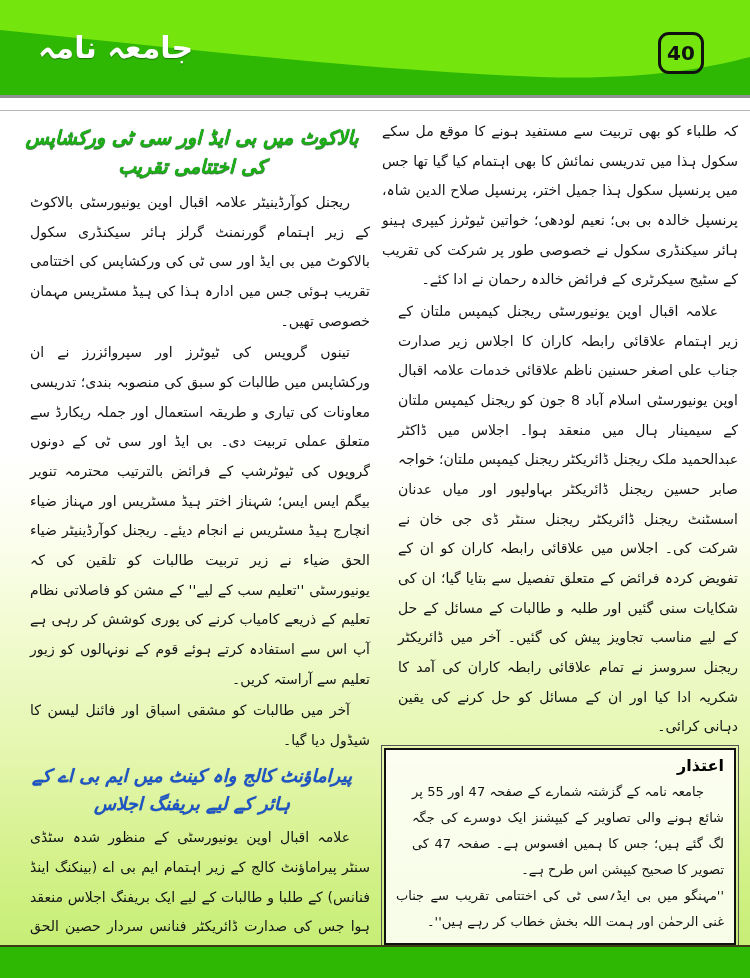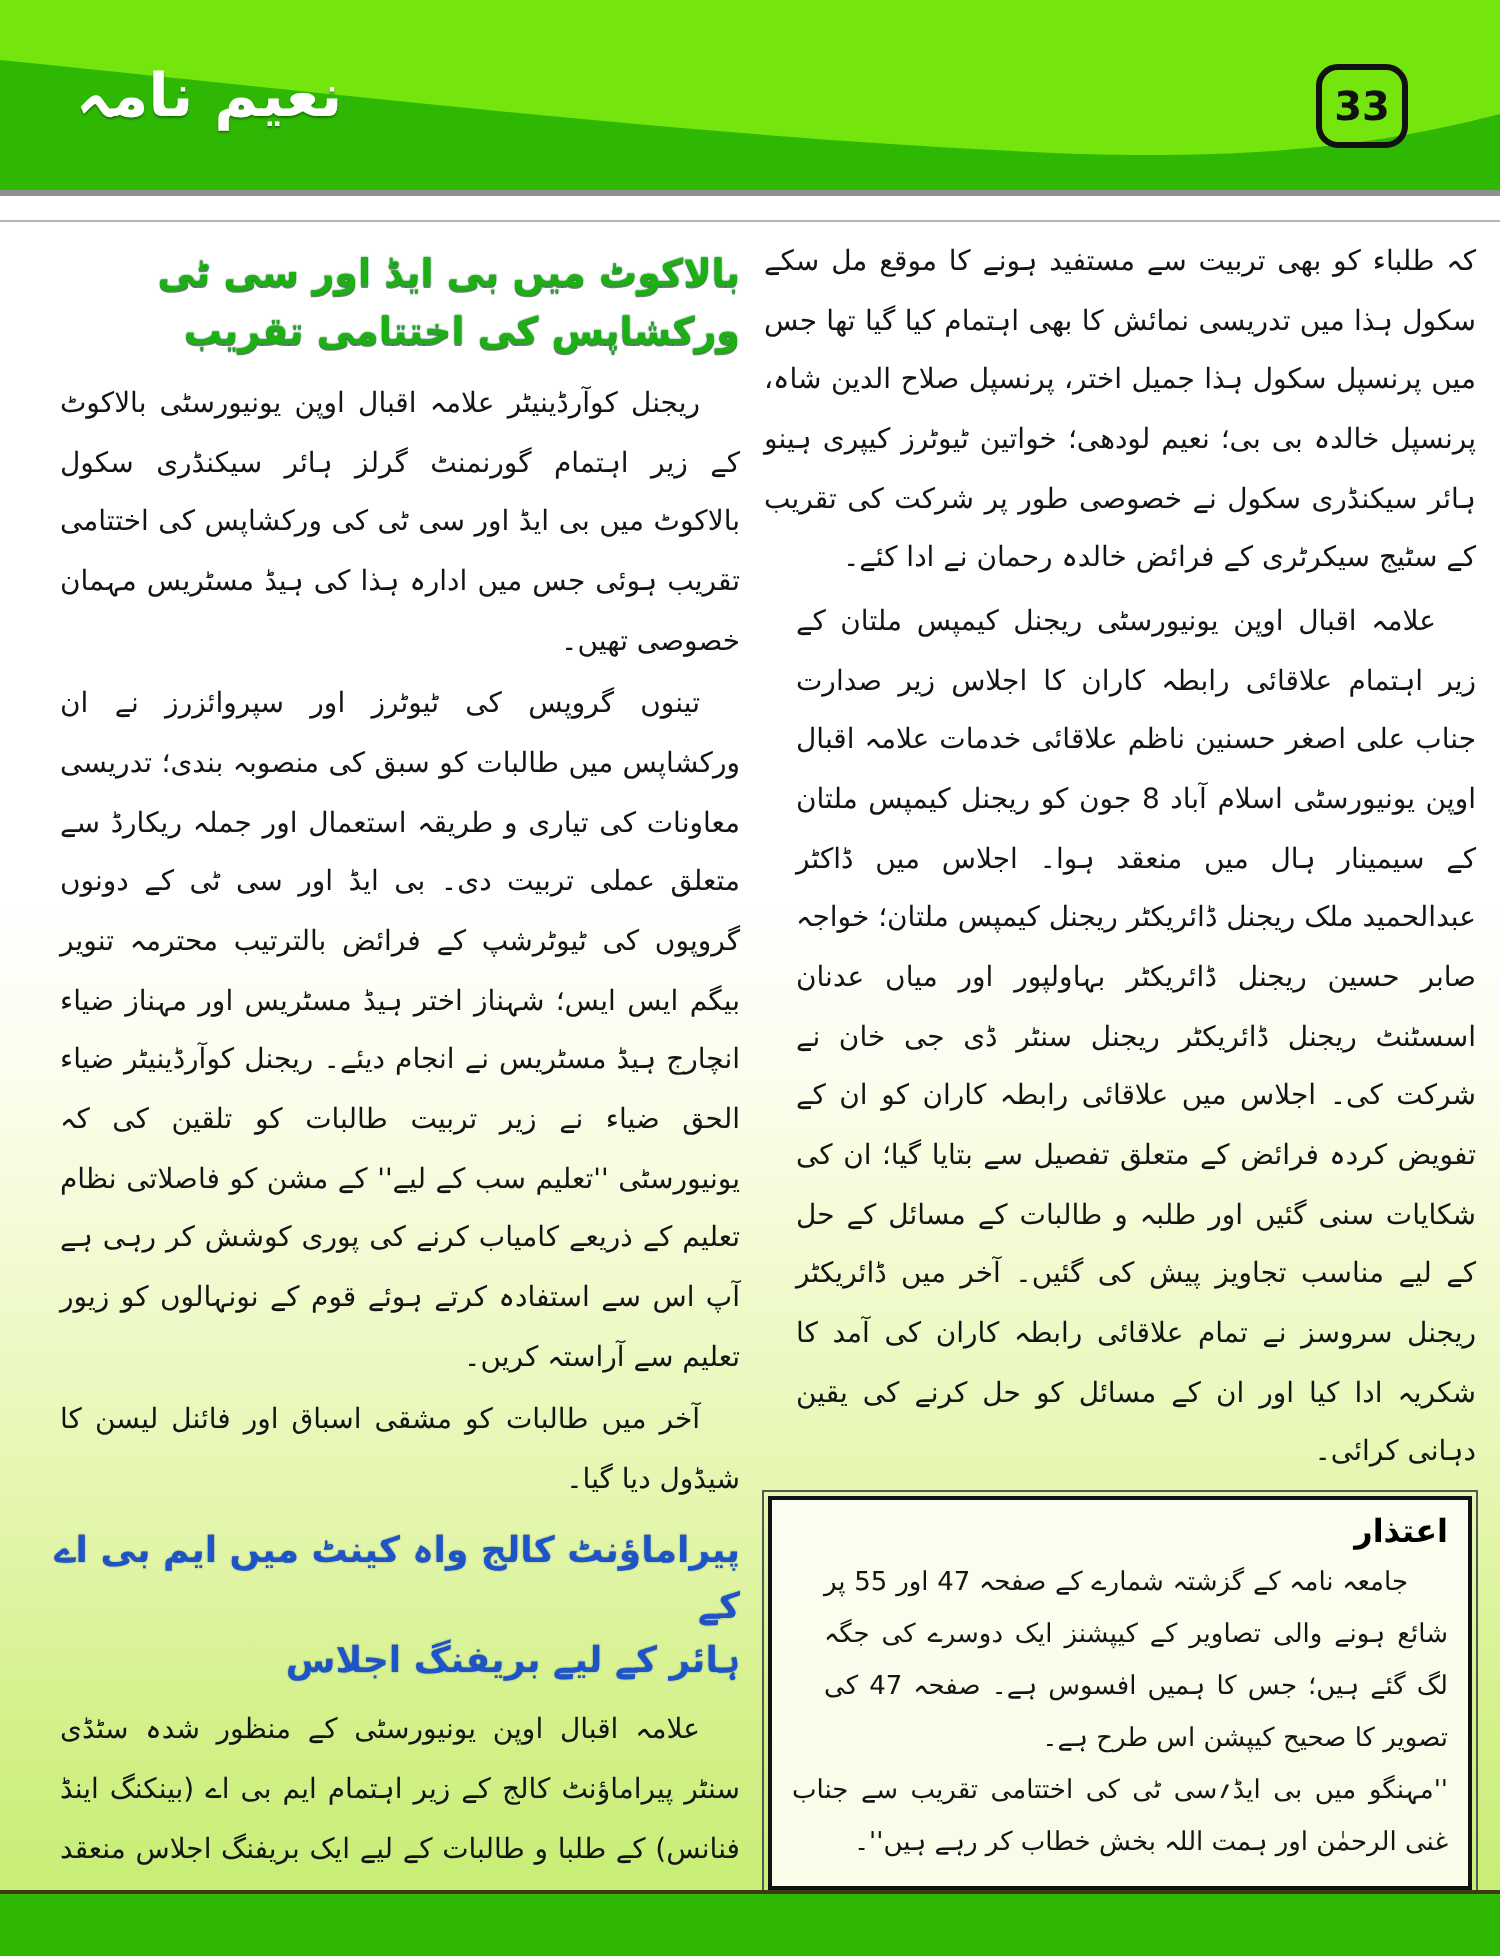--- a/index.html
+++ b/index.html
@@ -20,21 +20,21 @@
            align-items:center;justify-content:center;
            font-size:20px;font-weight:bold;color:#111;}
   .sep{height:12px;background:#fff;border-top:3px solid #8f8f8f;
        border-bottom:1px solid #b5b5b5;}
   
   .content{display:flex;flex-direction:row;gap:12px;padding:6px 12px 0 14px;}
   .col{flex:1;direction:rtl;}
   .col p{margin:0 0 2px 0;font-size:14px;line-height:2.12;
          text-align:justify;color:#141414;}
   .col p.indent{text-indent:20px;margin-left:16px;}
-  h2{margin:6px 0 6px 0;font-size:19px;line-height:1.55;}
+  h2{margin:6px 0 6px 0;text-align:center;font-size:19px;line-height:1.55;font-style:italic;}
   .h-green{color:#1db012;text-shadow:0 0 1px #063,0 1px 0 rgba(0,40,0,.55);}
   .h-blue{color:#1d55c6;text-shadow:0 0 1px rgba(0,0,60,.4);font-size:18px;}
   .h-orange{color:#f5791d;text-shadow:0 0 1px rgba(90,30,0,.35);}
   .h-magenta{color:#ea14a5;text-shadow:0 0 1px rgba(120,0,60,.35);}
   
   .apology{border:2px solid #111;outline:1px solid #555;outline-offset:2px;
            background:rgba(255,255,252,.85);padding:4px 10px 8px 10px;
            margin:6px 2px 8px 2px;}
   .apology .title{text-align:right;font-weight:bold;font-size:16px;margin:2px 0 4px 0;}
   .apology p{font-size:13px;line-height:2.0;margin:0;}
@@ -51,22 +51,22 @@
 </head>
 <body>
 
 <div class="page">
 
   <div class="header">
     <svg viewBox="0 0 750 95" preserveAspectRatio="none">
       <rect x="0" y="0" width="750" height="95" fill="#74e60d"></rect>
       <path d="M0,30 C160,46 360,70 540,77 C640,80 700,70 750,57 L750,95 L0,95 Z" fill="#2eb803"></path>
     </svg>
-    <div class="masthead">نعیم نامہ</div>
-    <div class="pagenum">33</div>
+    <div class="masthead">جامعہ نامہ</div>
+    <div class="pagenum">40</div>
   </div>
   <div class="sep"></div>
 
   <div class="content">
 
     <div class="col">
       <h2 class="h-green">بالاکوٹ میں بی ایڈ اور سی ٹی ورکشاپس کی اختتامی تقریب</h2>
       <p class="indent">ریجنل کوآرڈینیٹر علامہ اقبال اوپن یونیورسٹی بالاکوٹ کے زیر اہتمام گورنمنٹ گرلز ہائر سیکنڈری سکول بالاکوٹ میں بی ایڈ اور سی ٹی کی ورکشاپس کی اختتامی تقریب ہوئی جس میں ادارہ ہذا کی ہیڈ مسٹریس مہمان خصوصی تھیں۔</p>
       <p class="indent">تینوں گروپس کی ٹیوٹرز اور سپروائزرز نے ان ورکشاپس میں طالبات کو سبق کی منصوبہ بندی؛ تدریسی معاونات کی تیاری و طریقہ استعمال اور جملہ ریکارڈ سے متعلق عملی تربیت دی۔ بی ایڈ اور سی ٹی کے دونوں گروپوں کی ٹیوٹرشپ کے فرائض بالترتیب محترمہ تنویر بیگم ایس ایس؛ شہناز اختر ہیڈ مسٹریس اور مہناز ضیاء انچارج ہیڈ مسٹریس نے انجام دیئے۔ ریجنل کوآرڈینیٹر ضیاء الحق ضیاء نے زیر تربیت طالبات کو تلقین کی کہ یونیورسٹی ''تعلیم سب کے لیے'' کے مشن کو فاصلاتی نظام تعلیم کے ذریعے کامیاب کرنے کی پوری کوشش کر رہی ہے آپ اس سے استفادہ کرتے ہوئے قوم کے نونہالوں کو زیور تعلیم سے آراستہ کریں۔</p>
       <p class="indent">آخر میں طالبات کو مشقی اسباق اور فائنل لیسن کا شیڈول دیا گیا۔</p>

